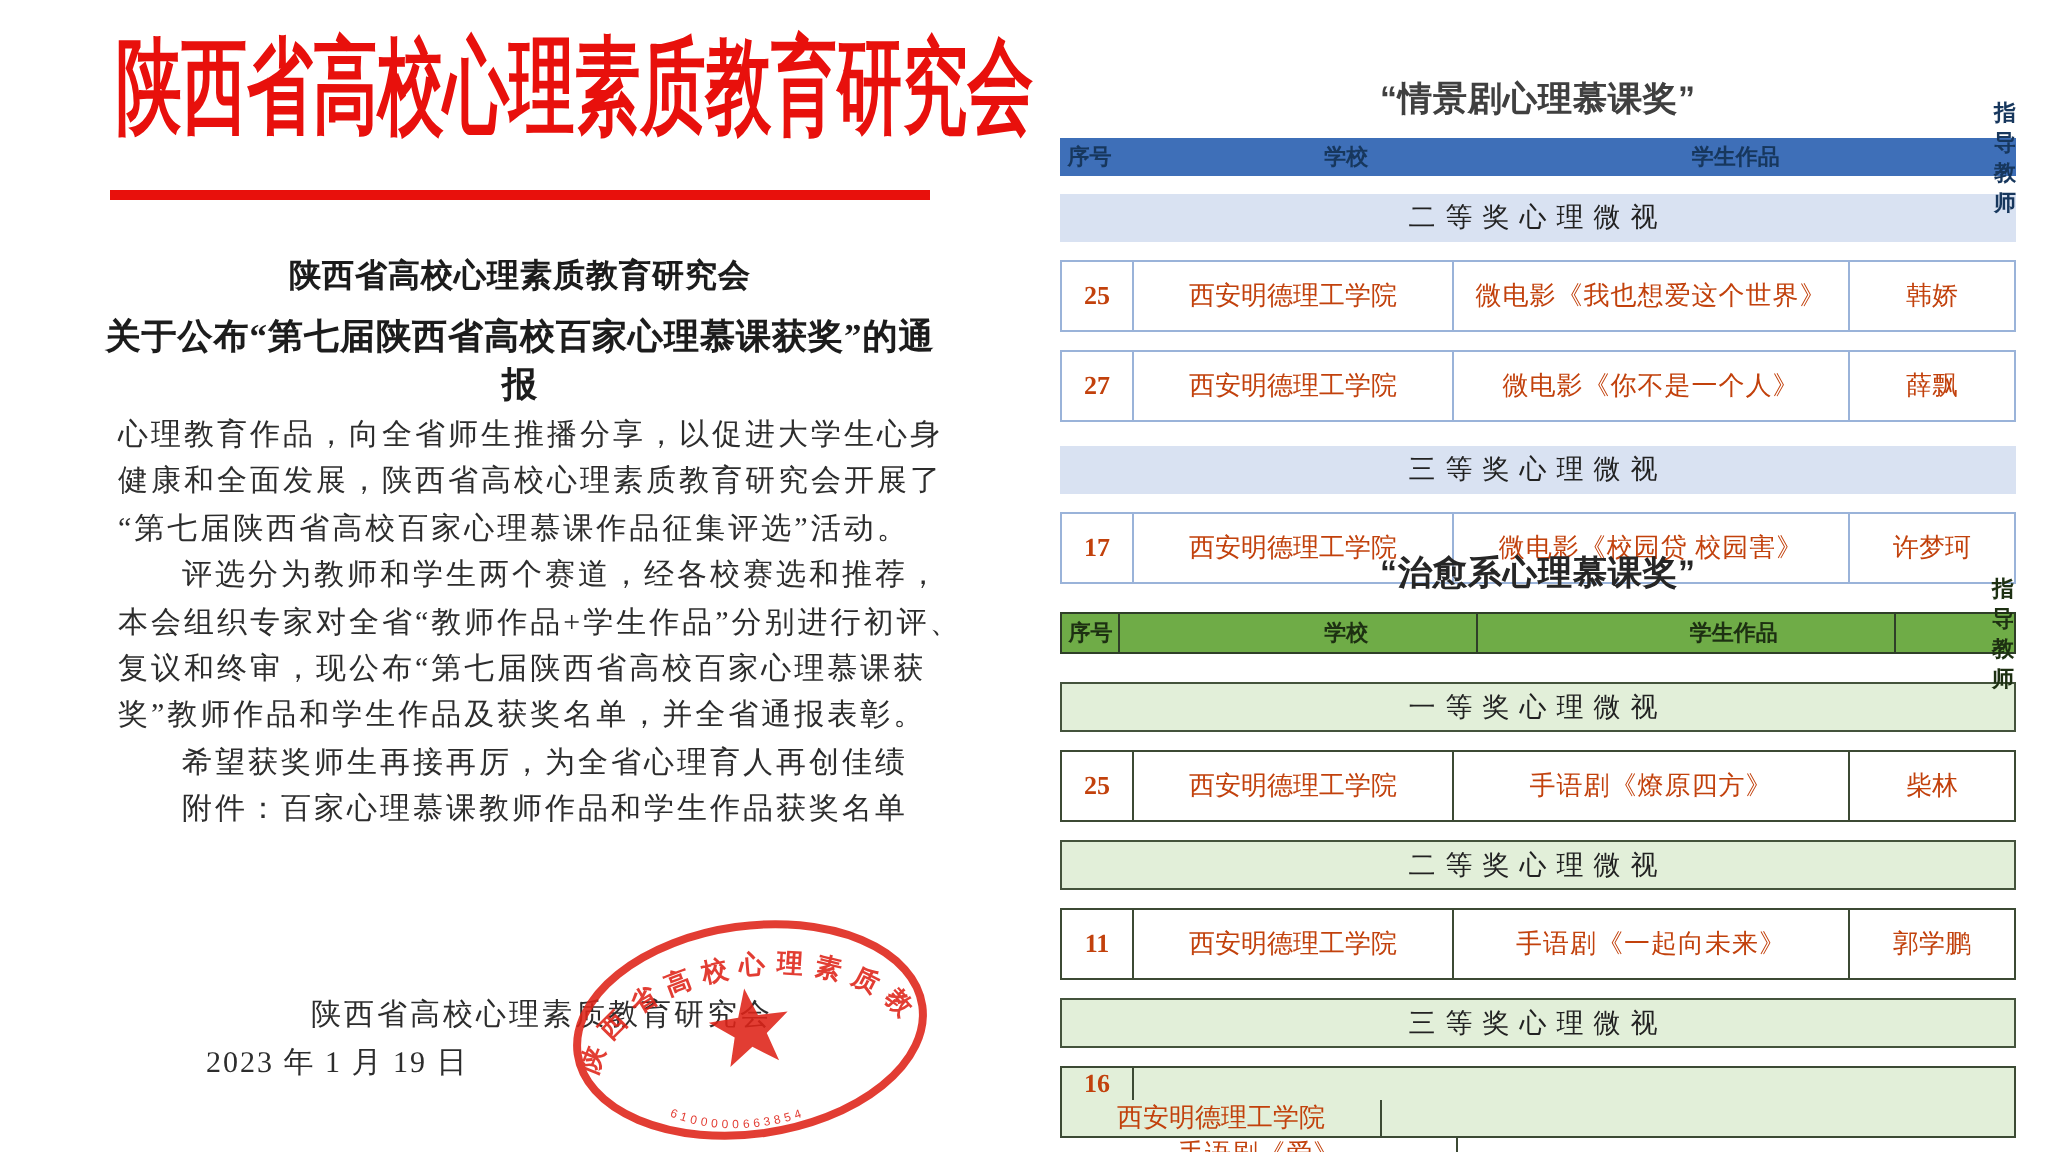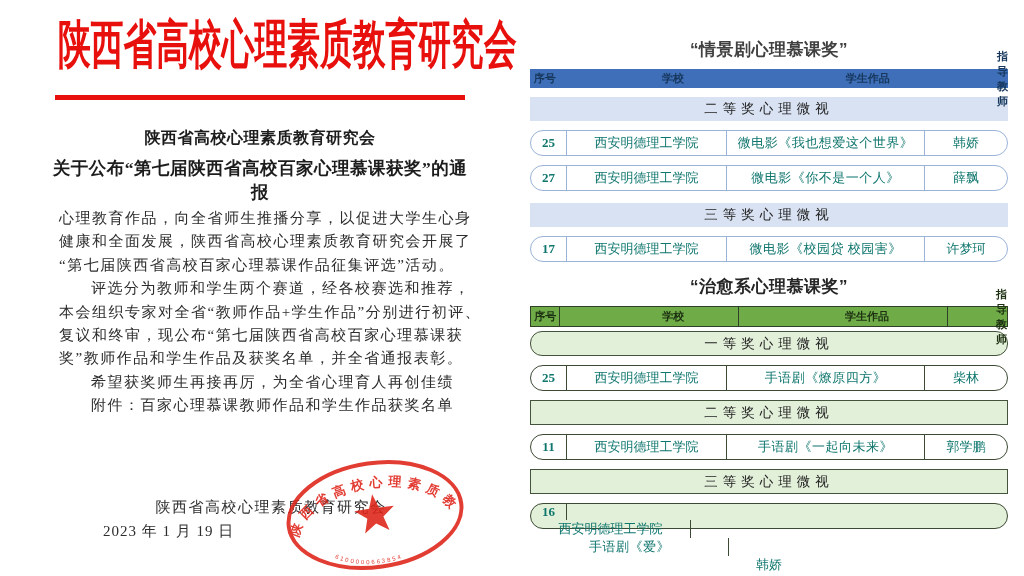--- a/index.html
+++ b/index.html
@@ -58,24 +58,24 @@
   .c1 { width:36px; }
   .c2 { width:160px; }
   .c3 { width:198px; }
   .c4 { flex:1; }
 
   .t-section { margin-top:9px; height:24px; display:flex; align-items:center;
     justify-content:center; font-size:13.5px; letter-spacing:5px; padding-left:0;
     color:#222; }
   .tbl-1 .t-section { background:#d9e2f2; }
   .tbl-2 .t-section { background:#e2efd9; border:1px solid #44533c; height:25px; }
-  .tbl-2 .t-section.first { margin-top:4px;border-radius:12px; }
+  .tbl-2 .t-section.first { margin-top:14px; }
   .tbl-1 .t-section.late { margin-top:12px; }
 
-  .t-row { margin-top:9px; height:26px; display:flex; background:#fff; font-size:13px; color:#0f766e;border-radius:13px; }
+  .t-row { margin-top:9px; height:36px; display:flex; background:#fff; font-size:13px; color:#c2410c; }
   .tbl-1 .t-row { border:1px solid #9ab3d9; }
   .tbl-2 .t-row { border:1px solid #3c4a34; }
   .t-row .c { display:flex; align-items:center; justify-content:center; height:100%; }
   .tbl-1 .t-row .c { border-right:1px solid #9ab3d9; }
   .tbl-2 .t-row .c { border-right:1px solid #3c4a34; }
   .t-row .c:last-child { border-right:none; }
   .t-row .c1 { font-weight:bold; font-family:"Liberation Serif", serif; }
   .t-row .c3 { letter-spacing:0.5px; }
   .t-row.hl { background:#e2efd9;flex-direction:column; }
 </style>

